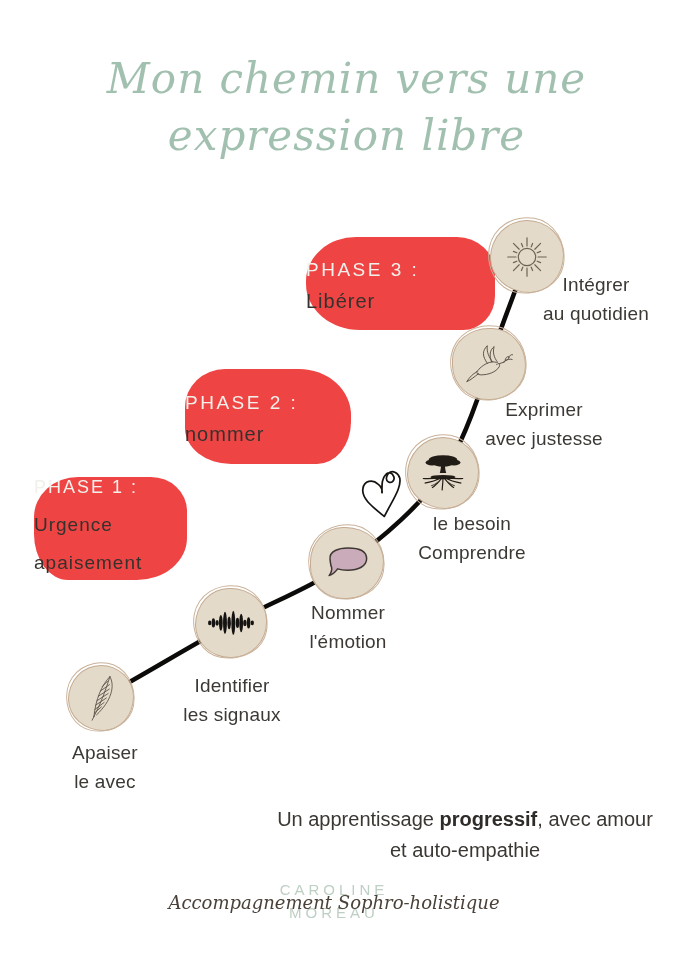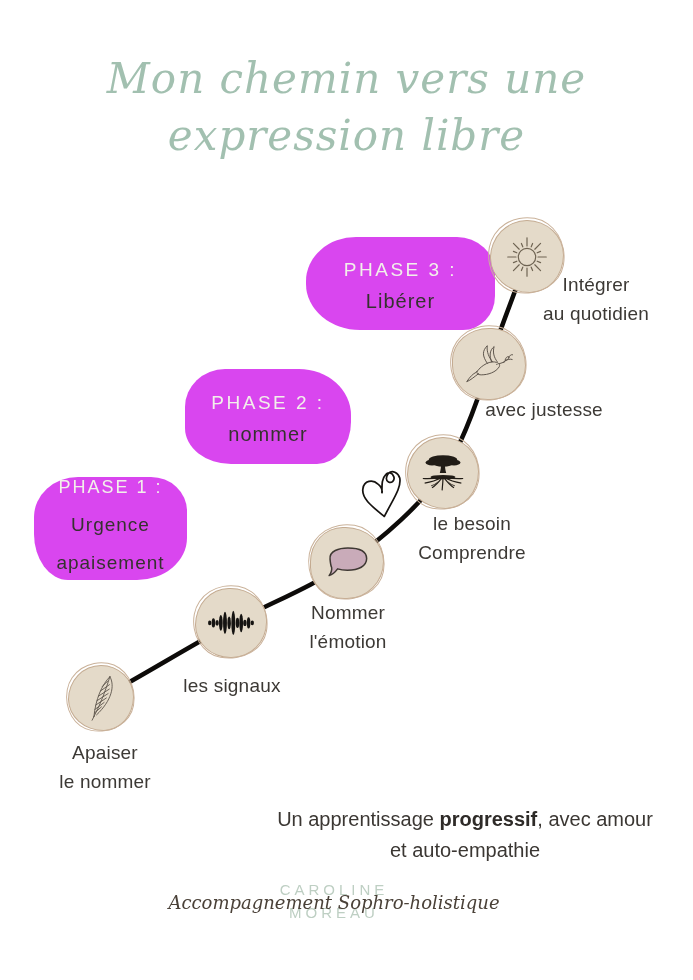--- a/index.html
+++ b/index.html
@@ -12,21 +12,21 @@
     position:absolute; left:0; right:0; top:50px; text-align:center;
     font-family:"DejaVu Serif", serif; font-style:italic;
     font-size:42px; line-height:57px; color:#a2c0b0; letter-spacing:1px;
     font-weight:400; margin:0; z-index:2;
   }
   
   .path-svg { position:absolute; left:0; top:0; width:693px; height:980px; z-index:1; }
   .heart { position:absolute; left:356px; top:466px; width:58px; height:58px; z-index:2; transform:rotate(-6deg); }
   
   .phase {
-    position:absolute; background:#d946ef; text-align:center; z-index:2;
+    position:absolute; background:#ef4444; z-index:2;
     box-sizing:border-box;
   }
   .phase .phase-label { color:#f2f0ea; font-size:19px; letter-spacing:2.5px; }
   .phase .phase-name  { color:#35322e; font-size:20px; letter-spacing:1px; margin-top:9px; }
   .phase-3 { left:306px; top:237px; width:189px; height:93px; padding-top:22px;
              border-radius:50px 38px 32px 54px / 44px 36px 34px 46px; }
   .phase-2 { left:185px; top:369px; width:166px; height:95px; padding-top:23px;
              border-radius:40px 52px 34px 46px / 38px 46px 42px 36px; }
   .phase-1 { left:34px; top:477px; width:153px; height:103px; 
              border-radius:44px 36px 50px 34px / 40px 34px 42px 46px; }
@@ -211,34 +211,36 @@
         <line x1="24" y1="12" x2="24" y2="3"></line>
           <line x1="28.6" y1="12.9" x2="30.1" y2="9.2"></line>
         <line x1="32.5" y1="15.5" x2="38.8" y2="9.2"></line>
           <line x1="35.1" y1="19.4" x2="38.8" y2="17.9"></line>
       </g>
     </svg>
   </div>
 
   <div class="step-label l-1">
     <div>Apaiser</div>
-    <div>le nommer</div>
+    <div>le avec</div>
   </div>
   <div class="step-label l-2">
+    <div>Identifier</div>
     <div>les signaux</div>
   </div>
   <div class="step-label l-3">
     <div>Nommer</div>
     <div>l'émotion</div>
   </div>
   <div class="step-label l-4">
     <div>le besoin</div>
     <div>Comprendre</div>
   </div>
   <div class="step-label l-5">
+    <div>Exprimer</div>
     <div>avec justesse</div>
   </div>
   <div class="step-label l-6">
     <div>Intégrer</div>
     <div>au quotidien</div>
   </div>
 
   <div class="footer">
     <div><span>Un apprentissage </span><strong>progressif</strong><span>, avec amour</span></div>
     <div>et auto-empathie</div>

